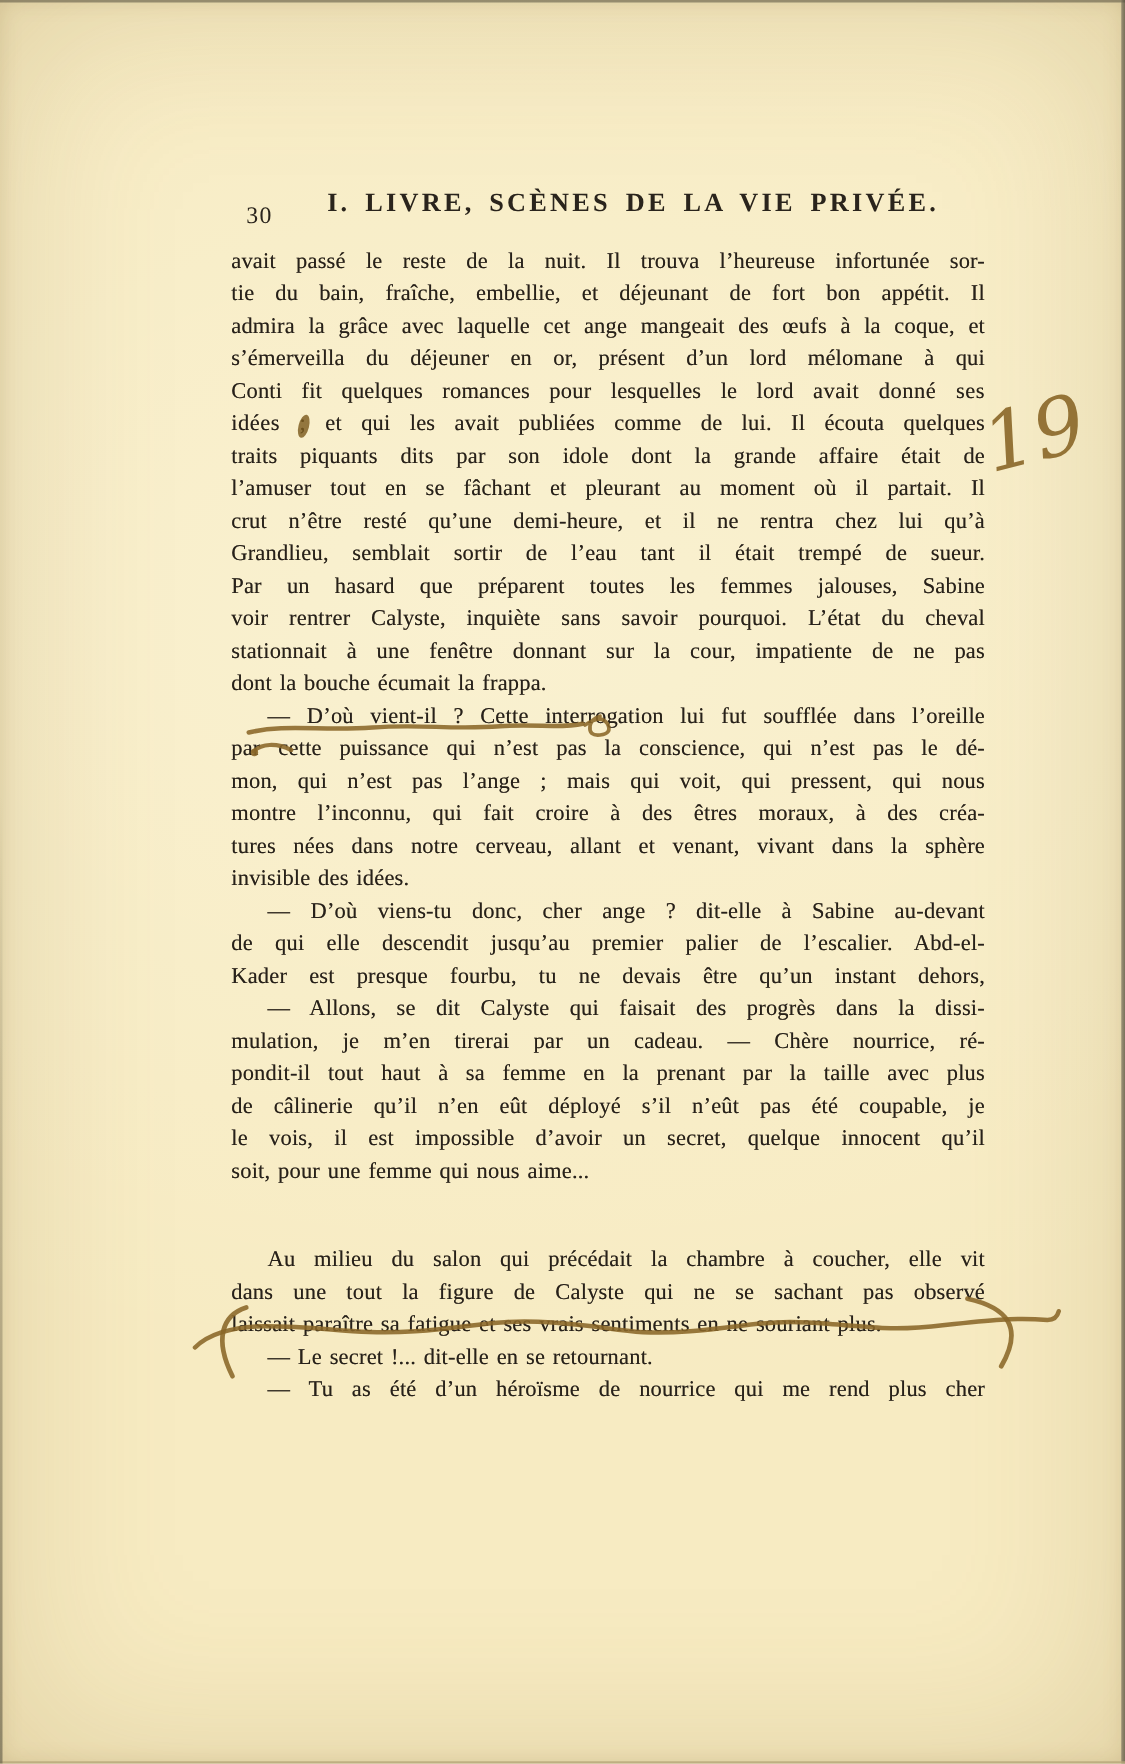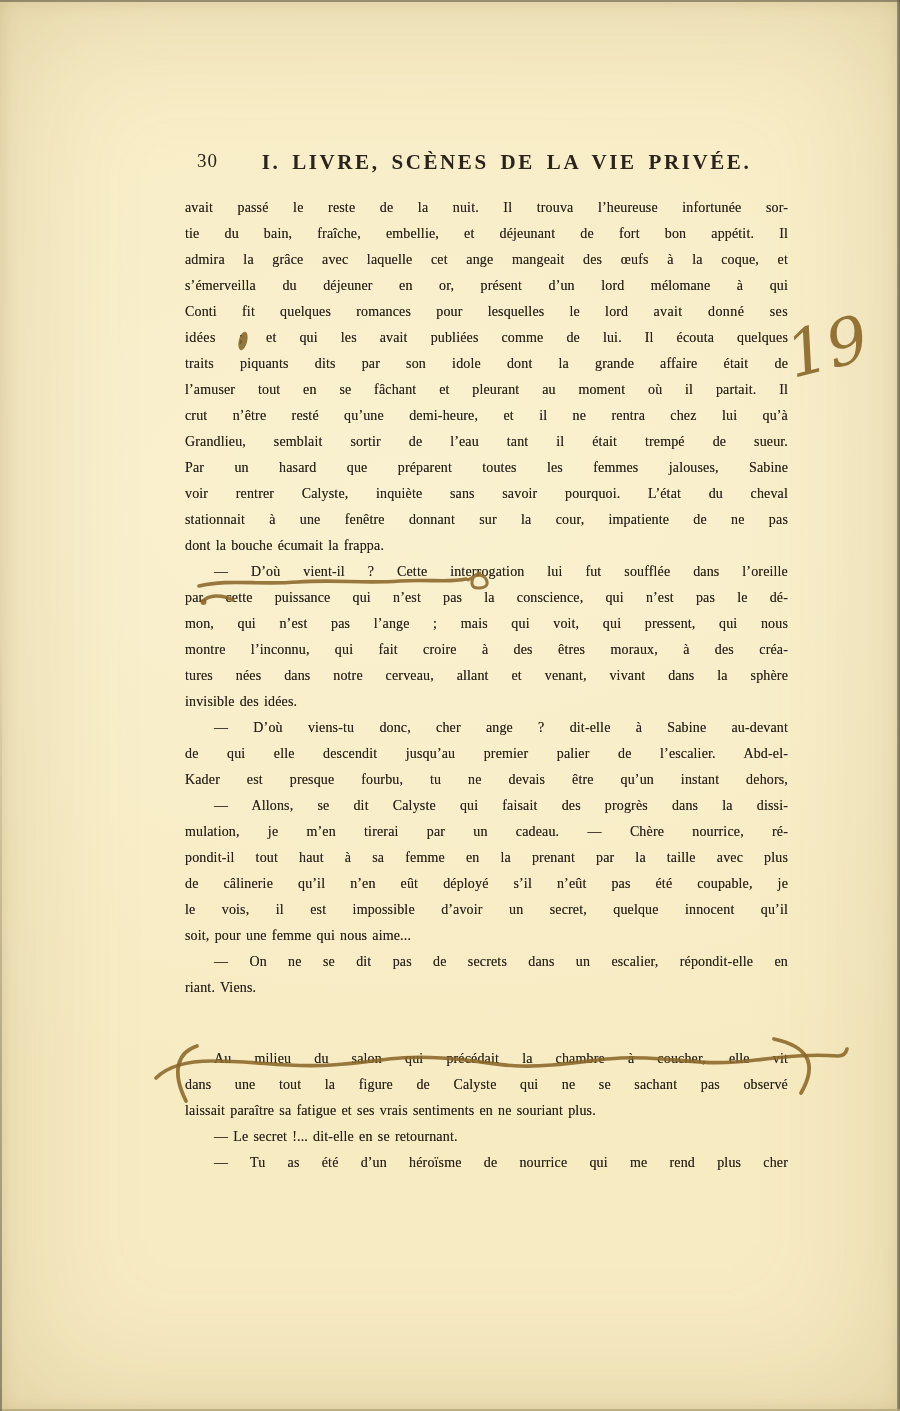--- a/index.html
+++ b/index.html
@@ -19,33 +19,33 @@
   .edge-bottom{position:absolute;bottom:0;left:0;width:100%;height:2px;background:#b5a679;opacity:.8;}
   .edge-left{position:absolute;bottom:0;left:0;width:2px;height:55%;background:linear-gradient(to top,#6e6750,rgba(110,103,80,0));opacity:.7;}
 
   .text-col{
     position:absolute;left:185px;top:150px;width:603px;
   }
   .page-header{
     position:relative;height:26px;margin-bottom:19px;
   }
   .page-num{
-    position:absolute;left:12px;top:0;
+    position:absolute;left:12px;top:12px;
     font-size:19px;letter-spacing:1px;color:#2a241c;
   }
   .header-title{
     text-align:center;
     font-size:21px;font-weight:bold;letter-spacing:2.6px;word-spacing:4px;
     color:#2a241c;
     padding-left:40px;
   }
   .para{margin:0;}
   .line{
     height:26px;line-height:26px;
-    font-size:14px;
+    font-size:18px;
     text-align:justify;text-align-last:justify;
     word-spacing:1.5px;letter-spacing:.15px;
     white-space:normal;overflow:visible;
     text-shadow:0 0 .4px rgba(45,35,22,.55);
   }
   .line.last{text-align-last:left;}
   .line.indent{padding-left:29px;}
   .it{letter-spacing:.4px;}
   .section-start{margin-top:45px;}
 
@@ -101,24 +101,20 @@
           <div class="line">Kader est presque fourbu, tu ne devais être qu’un instant dehors,</div>
         </div>
         <div class="para">
           <div class="line indent">— Allons, se dit Calyste qui faisait des progrès dans la dissi-</div>
           <div class="line">mulation, je m’en tirerai par un cadeau. — Chère nourrice, ré-</div>
           <div class="line">pondit-il tout haut à sa femme en la prenant par la taille avec plus</div>
           <div class="line">de câlinerie qu’il n’en eût déployé s’il n’eût pas été coupable, je</div>
           <div class="line">le vois, il est impossible d’avoir un secret, quelque innocent qu’il</div>
           <div class="line last">soit, pour une femme qui nous aime...</div>
         </div>
-        <div class="para">
-          <div class="line indent">— On ne se dit pas de secrets dans un escalier, répondit-elle en</div>
-          <div class="line last">riant. Viens.</div>
-        </div>
         <div class="para section-start">
           <div class="line indent">Au milieu du salon qui précédait la chambre à coucher, elle vit</div>
           <div class="line">dans une tout la figure de Calyste qui ne se sachant pas observé</div>
           <div class="line last">laissait paraître sa fatigue et ses vrais sentiments en ne souriant plus.</div>
         </div>
         <div class="para">
           <div class="line indent last">— Le secret !... dit-elle en se retournant.</div>
         </div>
         <div class="para">
           <div class="line indent">— Tu as été d’un héroïsme de nourrice qui me rend plus cher</div>

